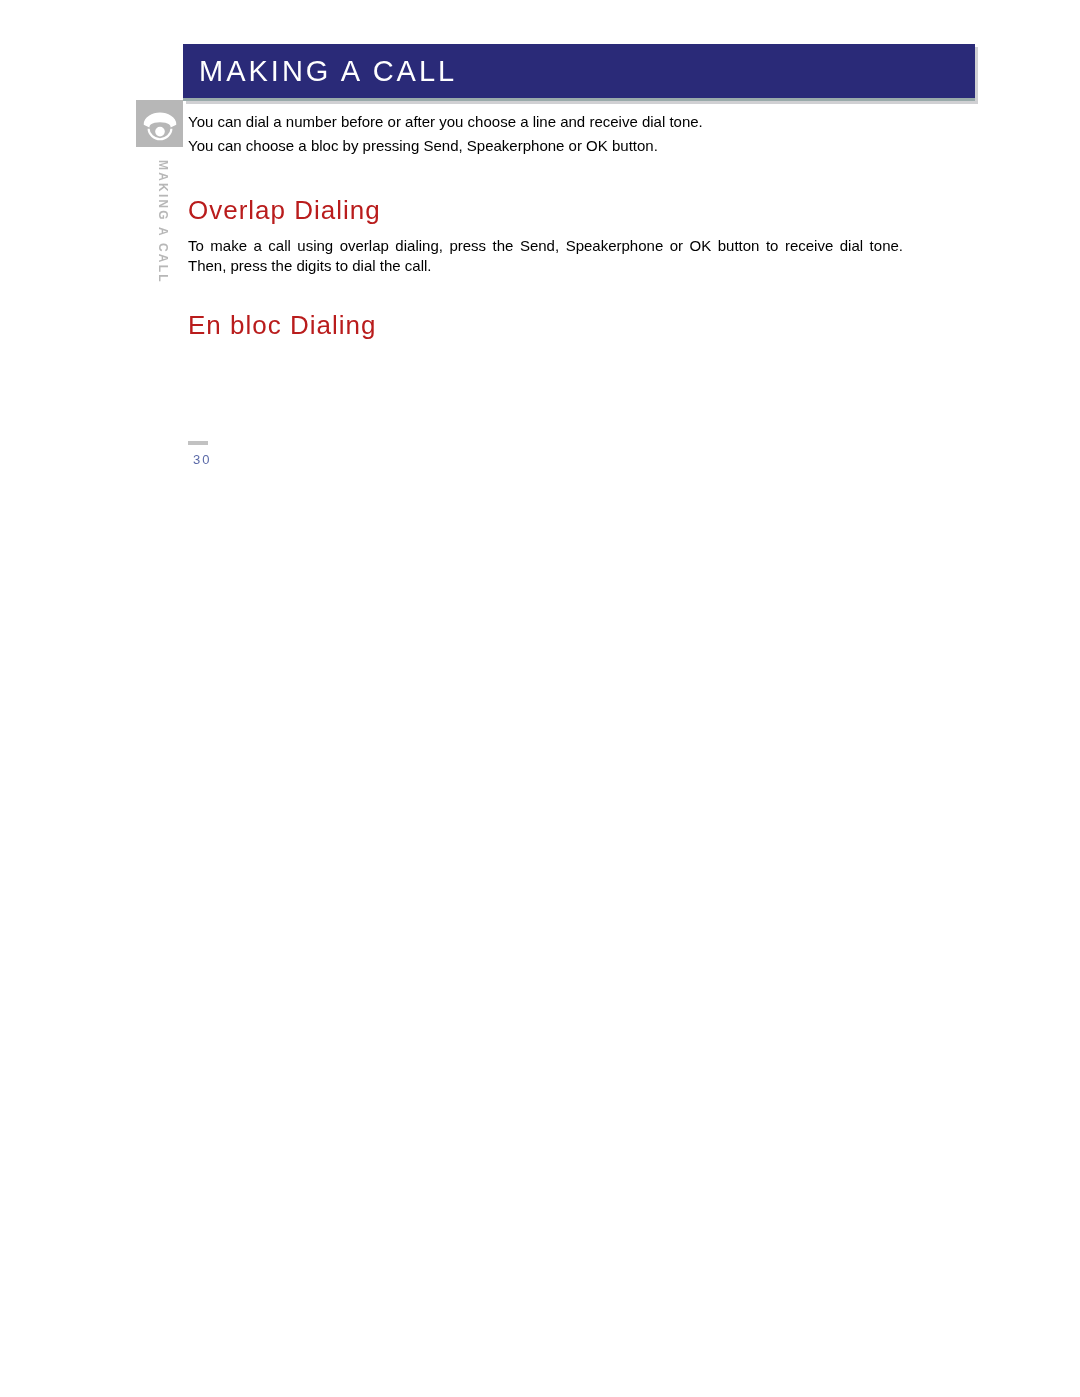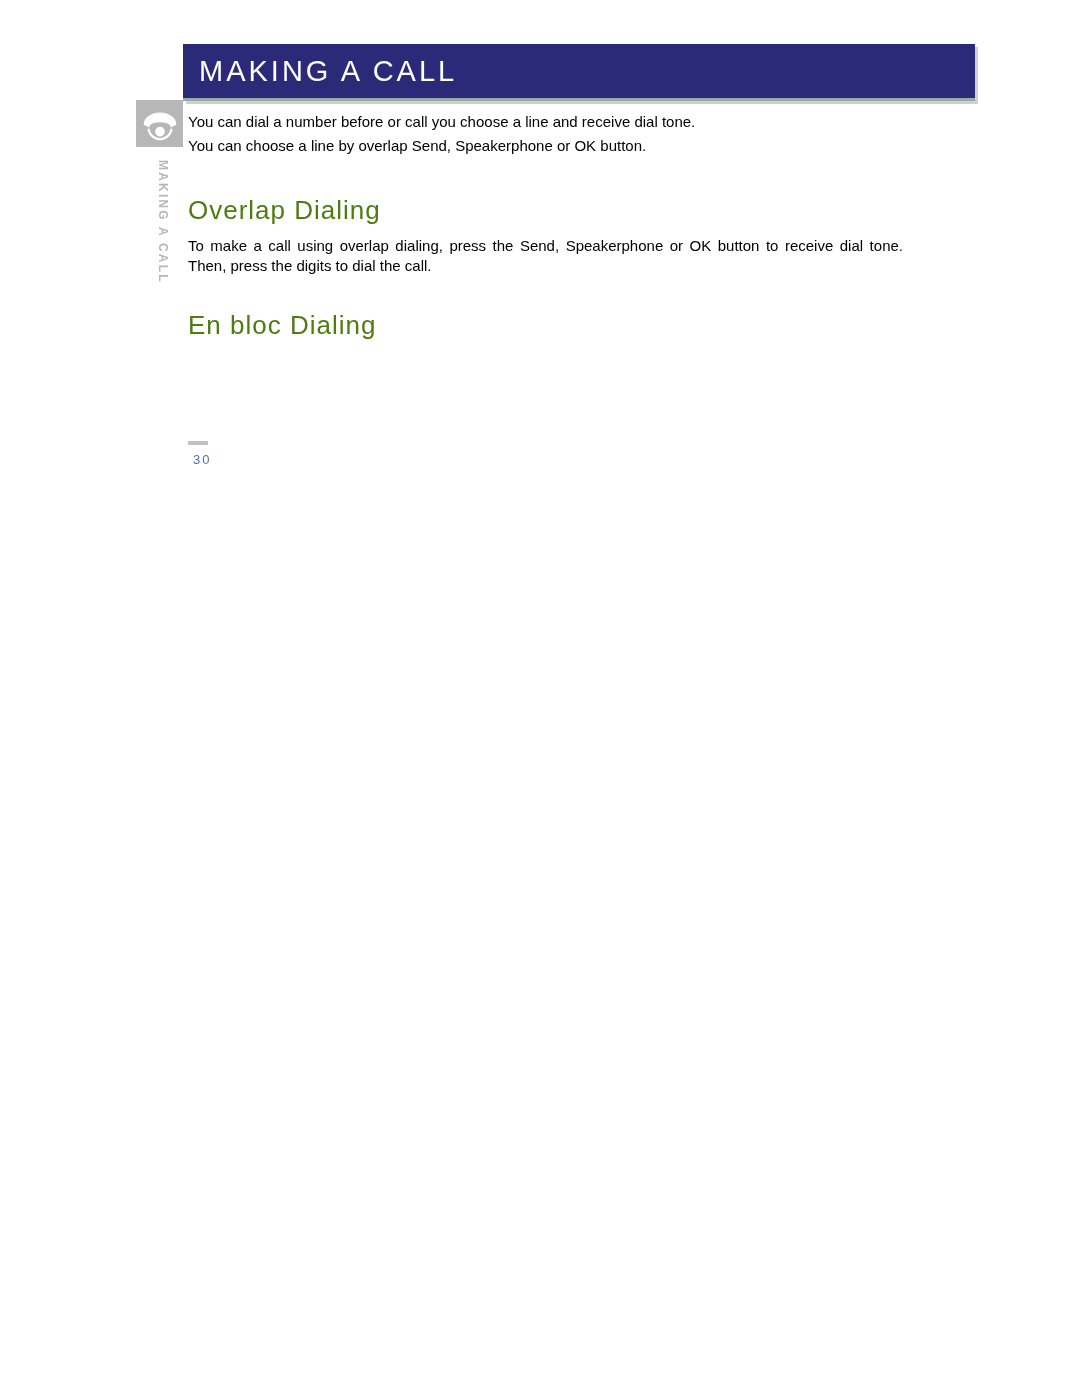--- a/index.html
+++ b/index.html
@@ -81,21 +81,21 @@
     top: 112px;
     width: 715px;
   }
   .para {
     font-size: 15px;
     line-height: 1.35;
     margin: 0 0 4px 0;
   }
   .h2 {
     font-size: 26px;
-    color: #4d7c0f;
+    color: #b91c1c;
     letter-spacing: 1px;
     margin: 34px 0 10px 0;
     font-weight: 400;
   }
   .h2.first { margin-top: 38px; }
   .para-just {
     font-size: 15px;
     line-height: 1.35;
     text-align: justify;
     text-justify: inter-word;
@@ -137,23 +137,23 @@
       <path d="M8 25 C8 31 14 36 20 36 C26 36 32 31 32 25"></path>
       <path d="M4 20 C4 14 12 9 20 9 C28 9 36 14 36 20 L32 22 C32 22 31 17 20 17 C9 17 8 22 8 22 Z" fill="#ffffff" stroke="#ffffff"></path>
       <circle cx="20" cy="28" r="4" fill="#ffffff" stroke="#ffffff"></circle>
     </svg>
   </div>
 
   <div class="side-label-inner">MAKING A CALL</div>
 
   <div class="body">
 
-    <p class="para">You can dial a number before or call you choose a line and receive dial tone.</p>
+    <p class="para">You can dial a number before or after you choose a line and receive dial tone.</p>
     <p class="para">
-      <span>You can choose a line by overlap </span><span class="bold">Send</span><span>, </span><span class="bold">Speakerphone</span><span> or </span><span class="bold">OK</span><span> button.</span>
+      <span>You can choose a bloc by pressing </span><span class="bold">Send</span><span>, </span><span class="bold">Speakerphone</span><span> or </span><span class="bold">OK</span><span> button.</span>
     </p>
 
     <h2 class="h2 first">Overlap Dialing</h2>
     <p class="para-just">
       <span>To make a call using overlap dialing, press the </span><span class="bold">Send</span><span>, </span><span class="bold">Speakerphone</span><span> or </span><span class="bold">OK</span><span> button to receive dial tone.   Then, press the digits to dial the call.</span>
     </p>
 
     <h2 class="h2">En bloc Dialing</h2>
 
   </div>

